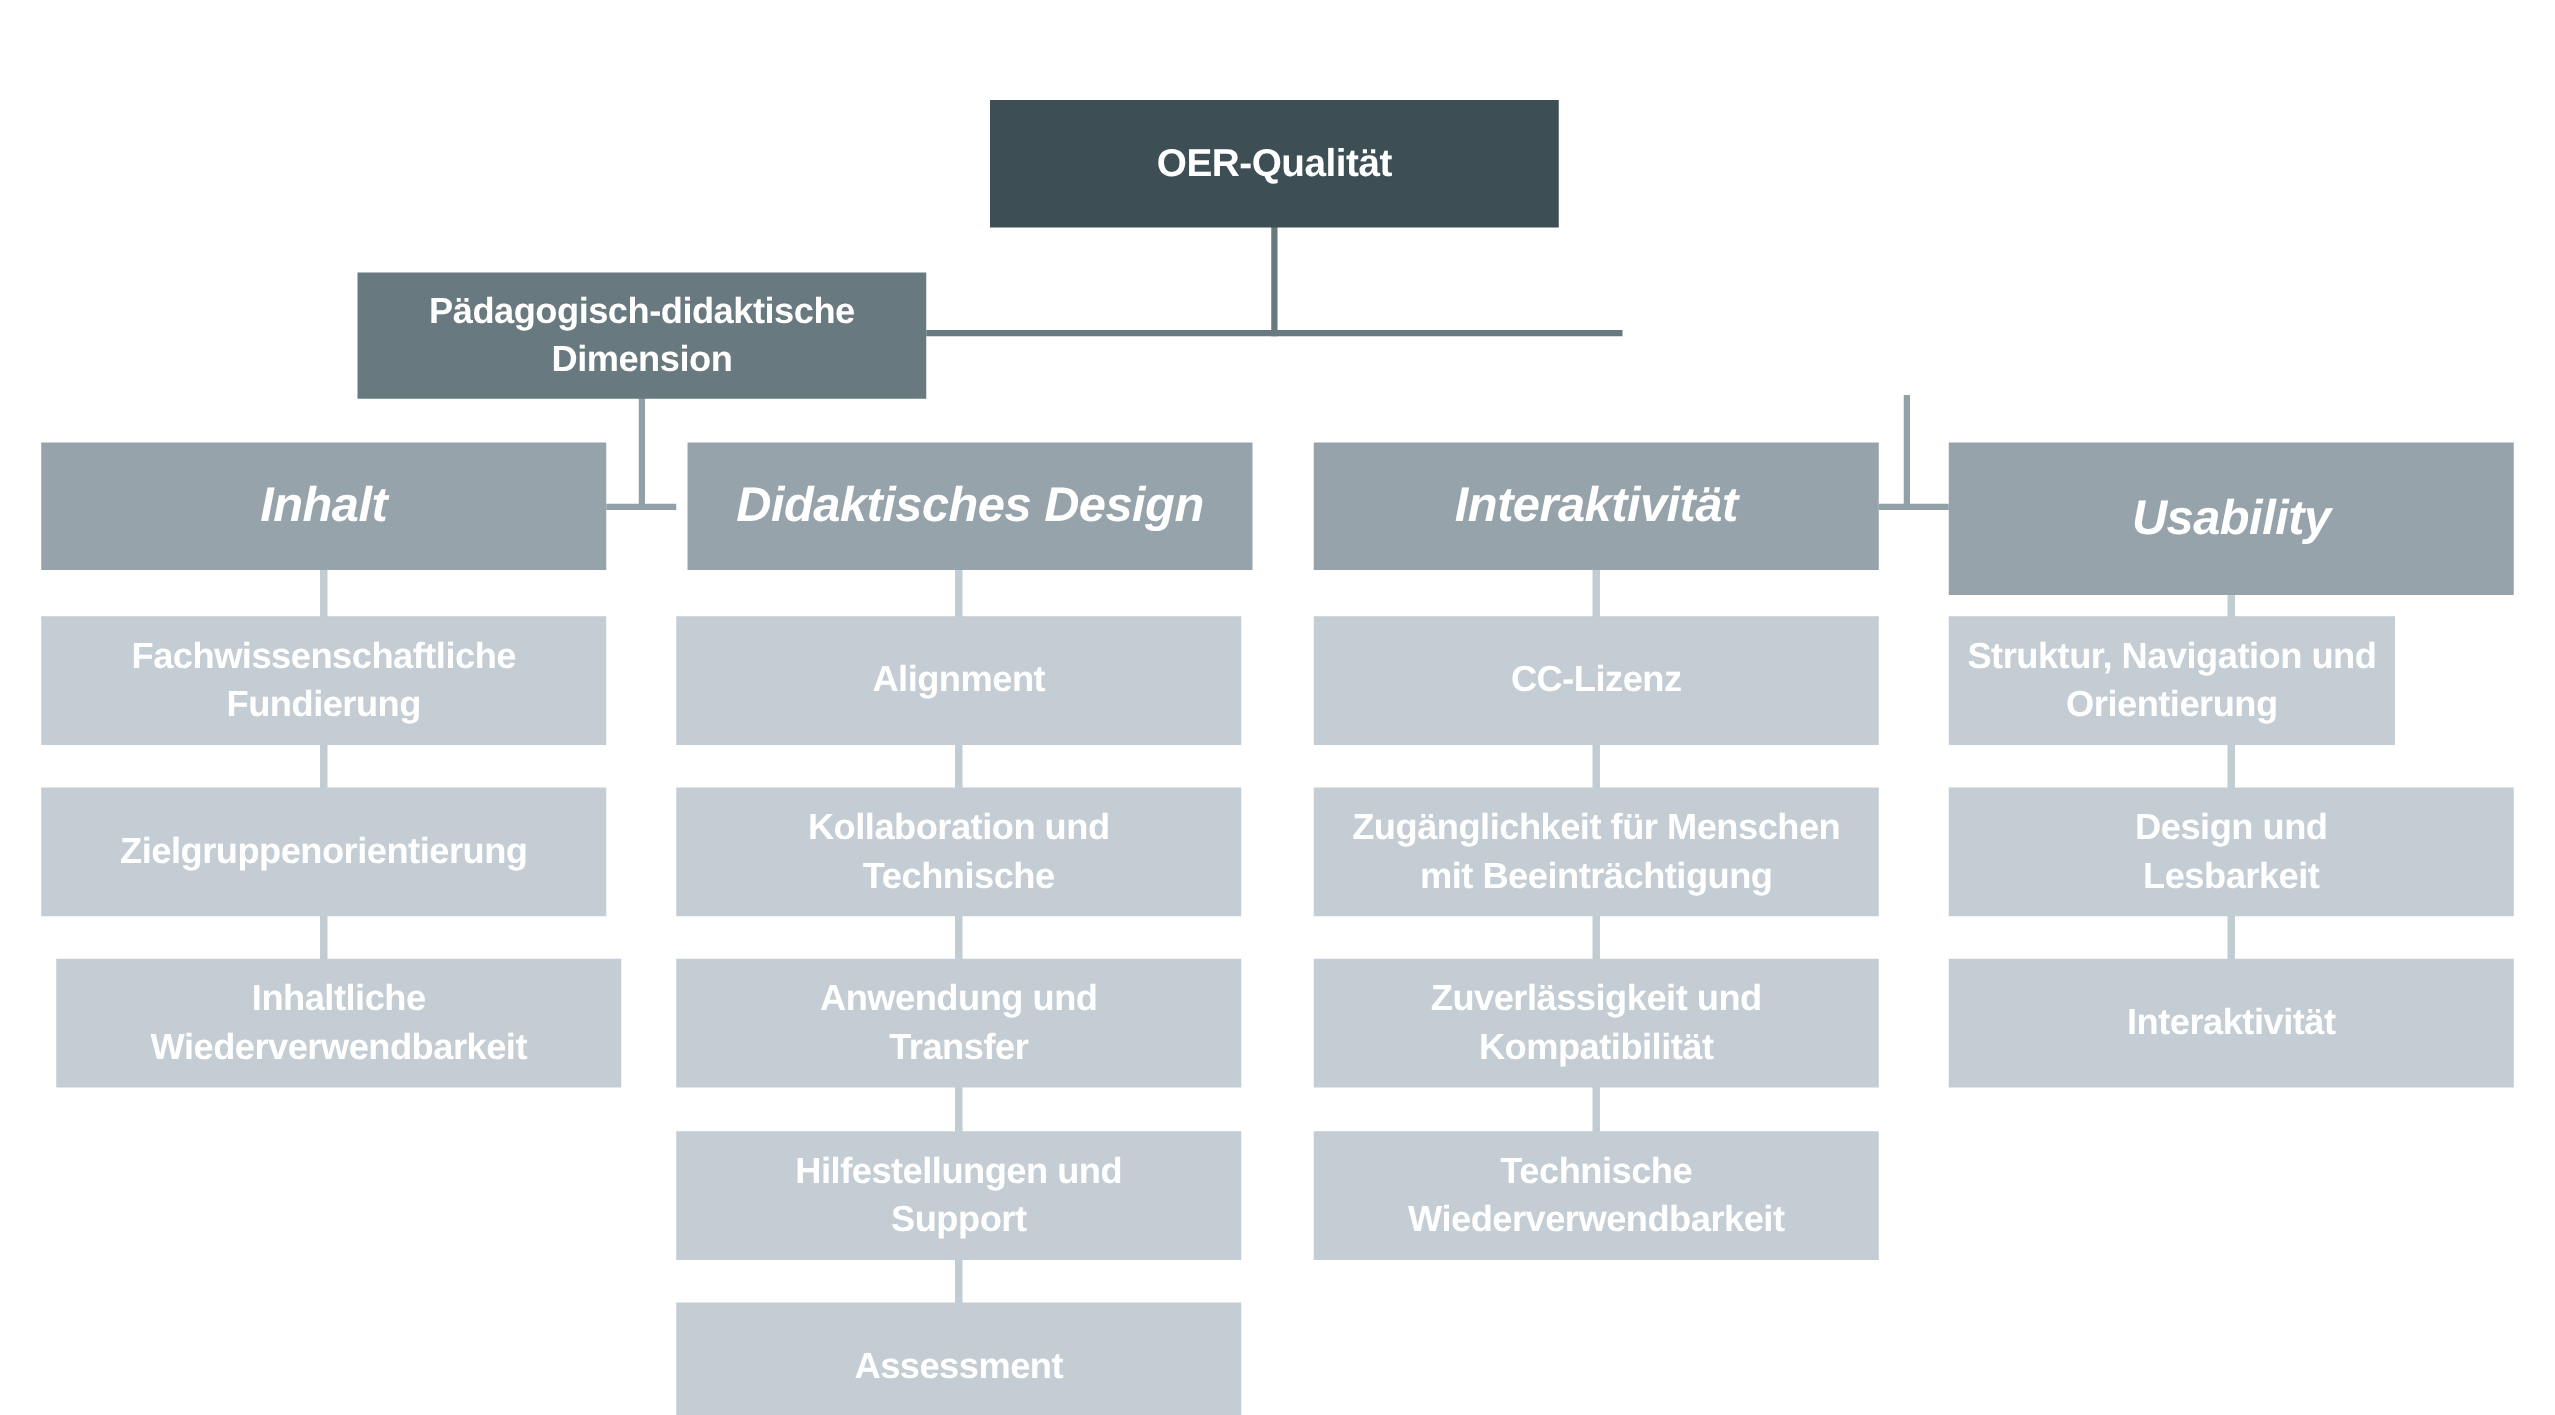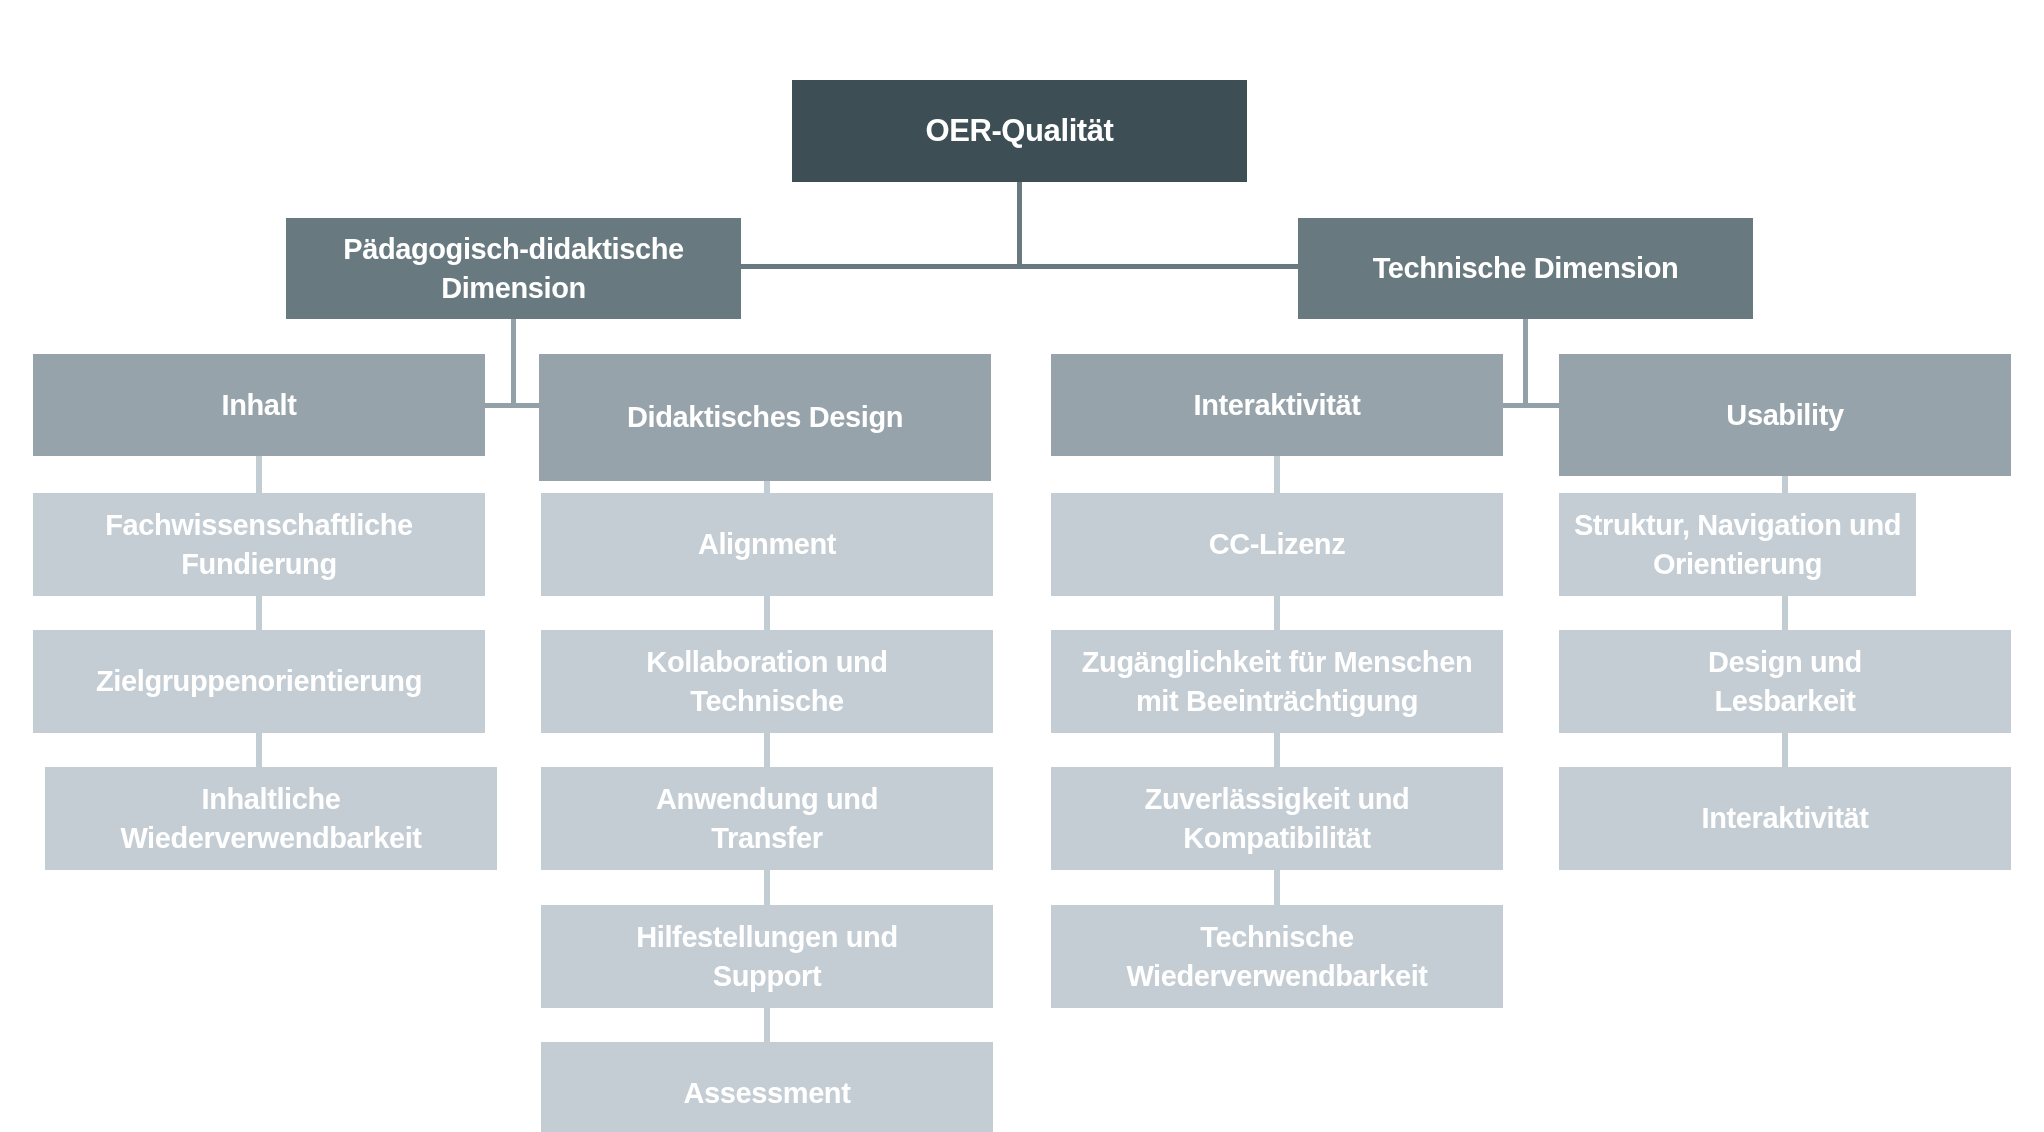--- a/index.html
+++ b/index.html
@@ -12,21 +12,21 @@
     position:relative;width:2044px;height:1132px;background:var(--bg,#fff);
     font-family:"Liberation Sans","DejaVu Sans",sans-serif;overflow:hidden;margin-top:48px;
   }
   .node{
     position:absolute;display:flex;align-items:center;justify-content:center;
     text-align:center;white-space:pre;font-weight:700;color:var(--text,#fff);
     z-index:2;letter-spacing:-0.4px;line-height:1.34;
   }
   .l1{background:var(--level1,#3d4e55);font-size:30px;}
   .l2{background:var(--level2,#68797f);font-size:29px;}
-  .l3{background:var(--level3,#97a3ab);font-size:29px;}
+  .l3{background:var(--level3,#97a3ab);font-size:39px;font-style:italic;}
   .l4{background:var(--level4,#c4cdd4);font-size:29px;}
   .conn{position:absolute;z-index:1;}
   .conn.dark{background:var(--connector-dark,#68797f);}
   .conn.mid{background:var(--connector-mid,#92a0a8);}
   .conn.light{background:var(--connector-light,#c2ccd3);}
 </style>
 </head>
 <body>
 
 <div id="canvas">
@@ -41,24 +41,23 @@
 
   <div class="conn light" style="left:256px;top:408px;width:6px;height:315px"></div>
   <div class="conn light" style="left:764px;top:408px;width:6px;height:590px"></div>
   <div class="conn light" style="left:1274px;top:408px;width:6px;height:453px"></div>
   <div class="conn light" style="left:1782px;top:408px;width:6px;height:315px"></div>
 
   <div class="node l1" style="left:792px;top:32px;width:455px;height:102px;font-size:31px">OER-Qualität</div>
 
   <div class="node l2" style="left:286px;top:170px;width:455px;height:101px">Pädagogisch-didaktische
 Dimension</div>
-  <div class="node l2" style="left:1298px;top:170px;width:455px;height:101px">Technische Dimension</div>
 
   <div class="node l3" style="left:33px;top:306px;width:452px;height:102px">Inhalt</div>
-  <div class="node l3" style="left:539px;top:306px;width:452px;height:127px">Didaktisches Design</div>
+  <div class="node l3" style="left:550px;top:306px;width:452px;height:102px">Didaktisches Design</div>
   <div class="node l3" style="left:1051px;top:306px;width:452px;height:102px">Interaktivität</div>
   <div class="node l3" style="left:1559px;top:306px;width:452px;height:122px">Usability</div>
 
   <div class="node l4" style="left:33px;top:445px;width:452px;height:103px">Fachwissenschaftliche
 Fundierung</div>
   <div class="node l4" style="left:33px;top:582px;width:452px;height:103px">Zielgruppenorientierung</div>
   <div class="node l4" style="left:45px;top:719px;width:452px;height:103px">Inhaltliche
 Wiederverwendbarkeit</div>
 
   <div class="node l4" style="left:541px;top:445px;width:452px;height:103px">Alignment</div>

